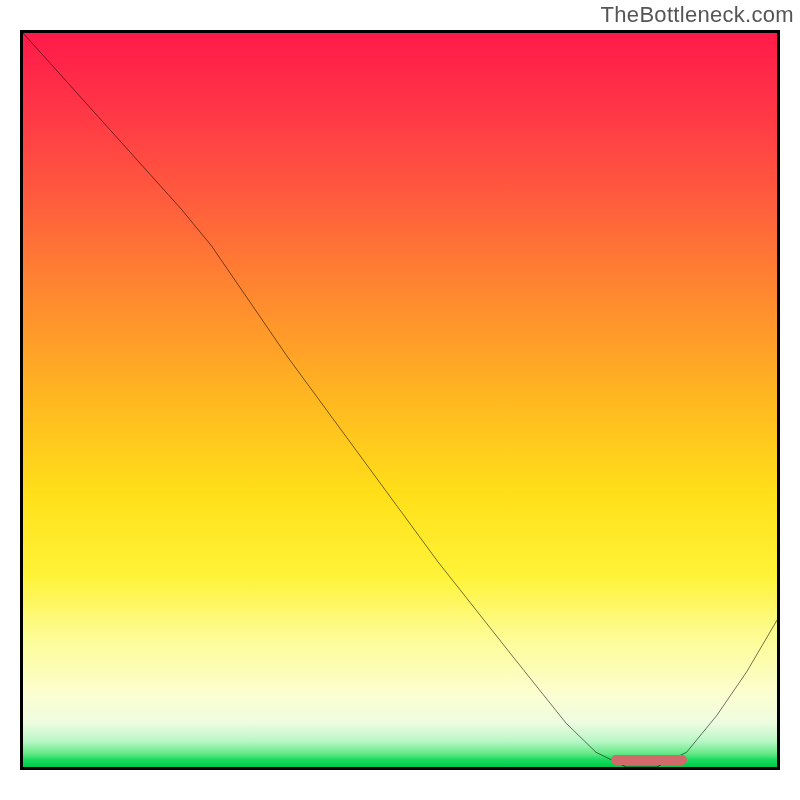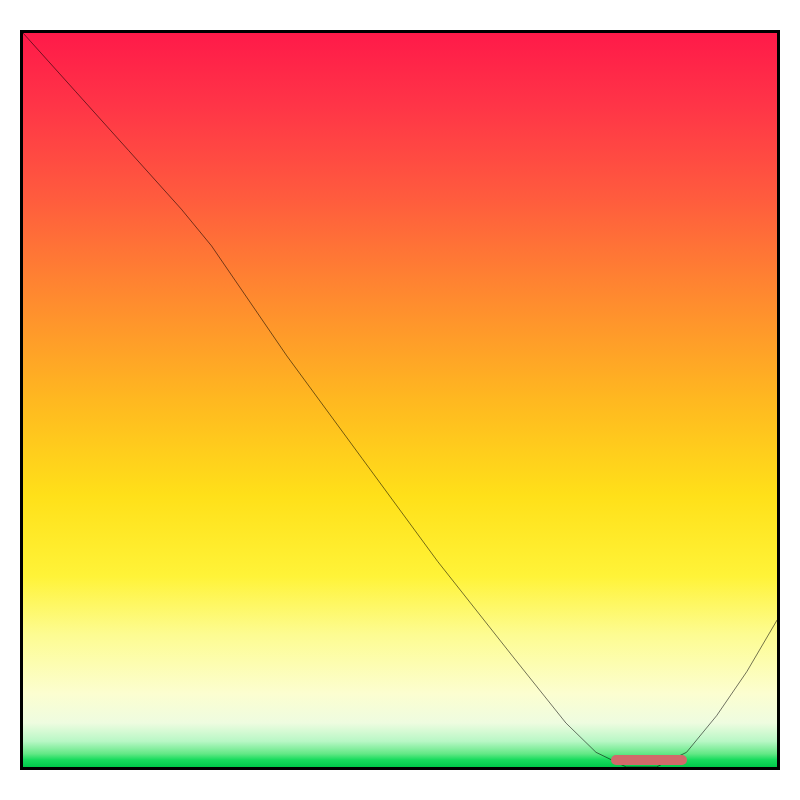--- a/index.html
+++ b/index.html
@@ -66,20 +66,21 @@
     position: absolute;
     height: 10px;
     background: #d16a6a;
     border-radius: 5px;
   }
 </style>
 </head>
 <body>
 
 <div class="wrap">
+  <div class="watermark">TheBottleneck.com</div>
 
   <div class="plot">
     <div class="gradient"></div>
 
     <svg class="curve" viewBox="0 0 100 100" preserveAspectRatio="none">
       <path id="curve-path" fill="none" stroke="#000" stroke-width="0.55" vector-effect="non-scaling-stroke" stroke-linejoin="round" stroke-linecap="round" d="M 0.00 0.00 L 7.00 8.00 L 14.00 16.00 L 21.00 24.00 L 25.00 29.00 L 35.00 44.00 L 45.00 58.00 L 55.00 72.00 L 65.00 85.00 L 72.00 94.00 L 76.00 98.00 L 80.00 100.00 L 84.00 100.00 L 88.00 98.00 L 92.00 93.00 L 96.00 87.00 L 100.00 80.00"></path>
     </svg>
 
     <div class="marker" id="opt-marker" style="left: 78%; width: 10%; bottom: 0.3%; background: rgb(209, 106, 106);"></div>
   </div>

